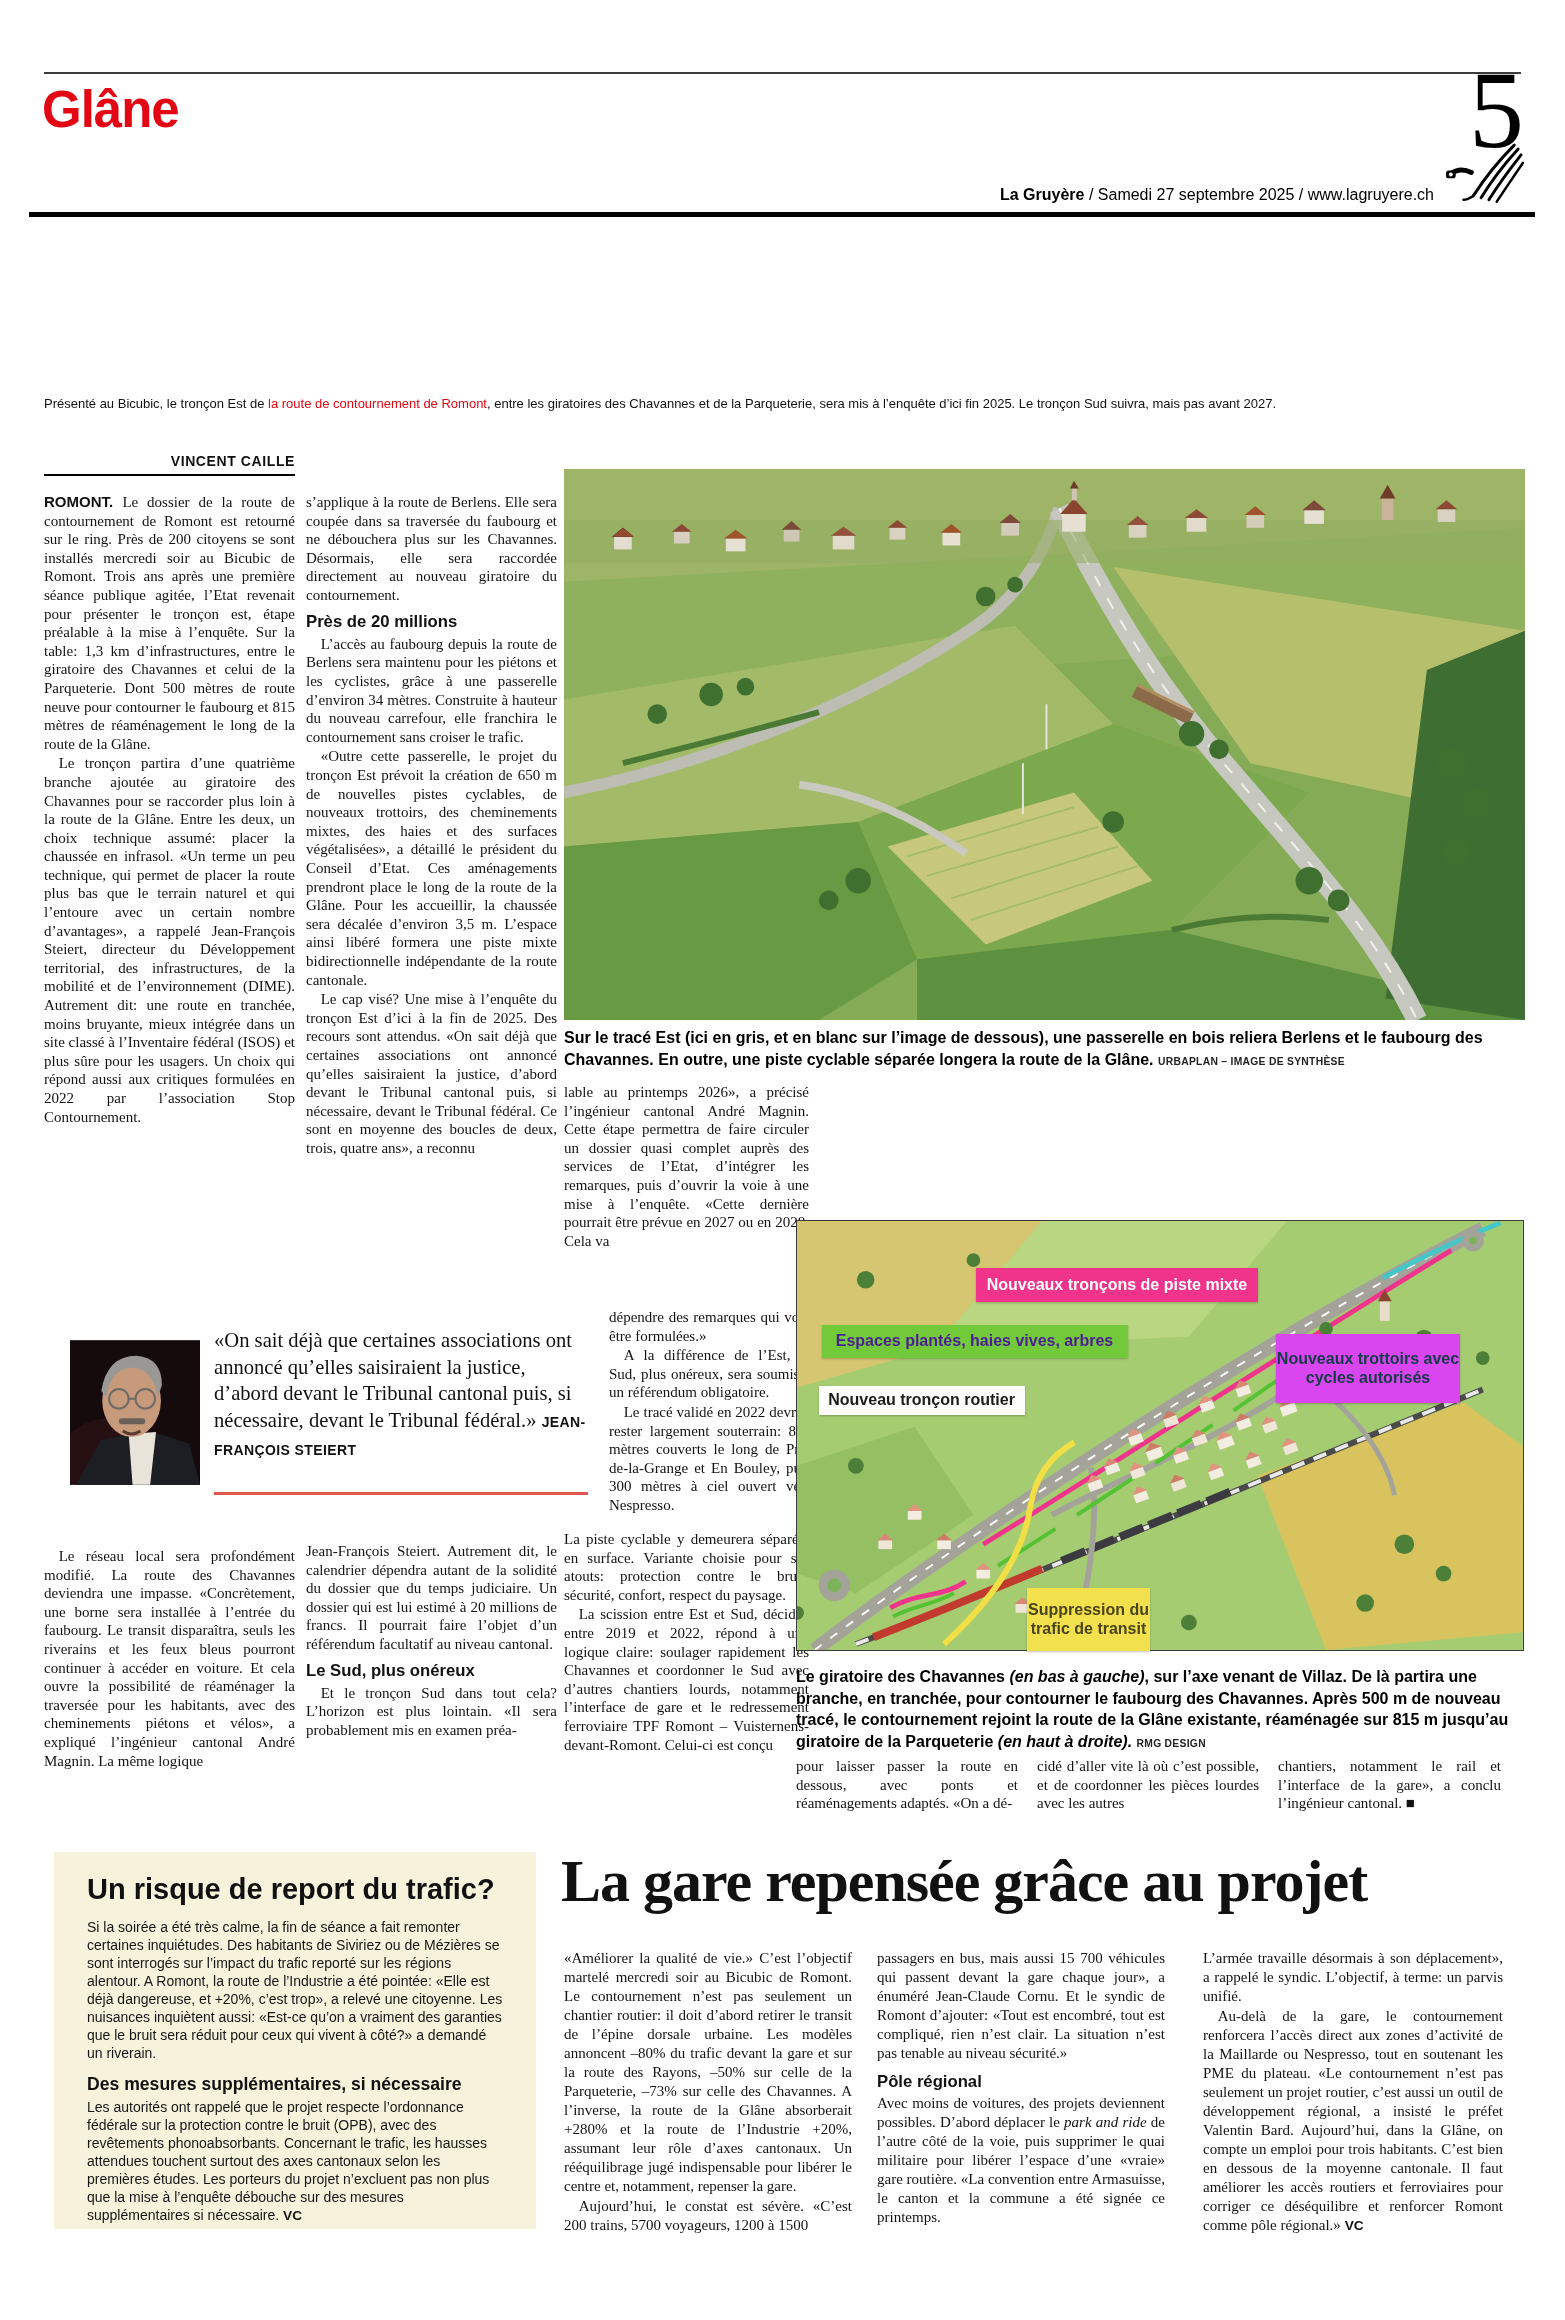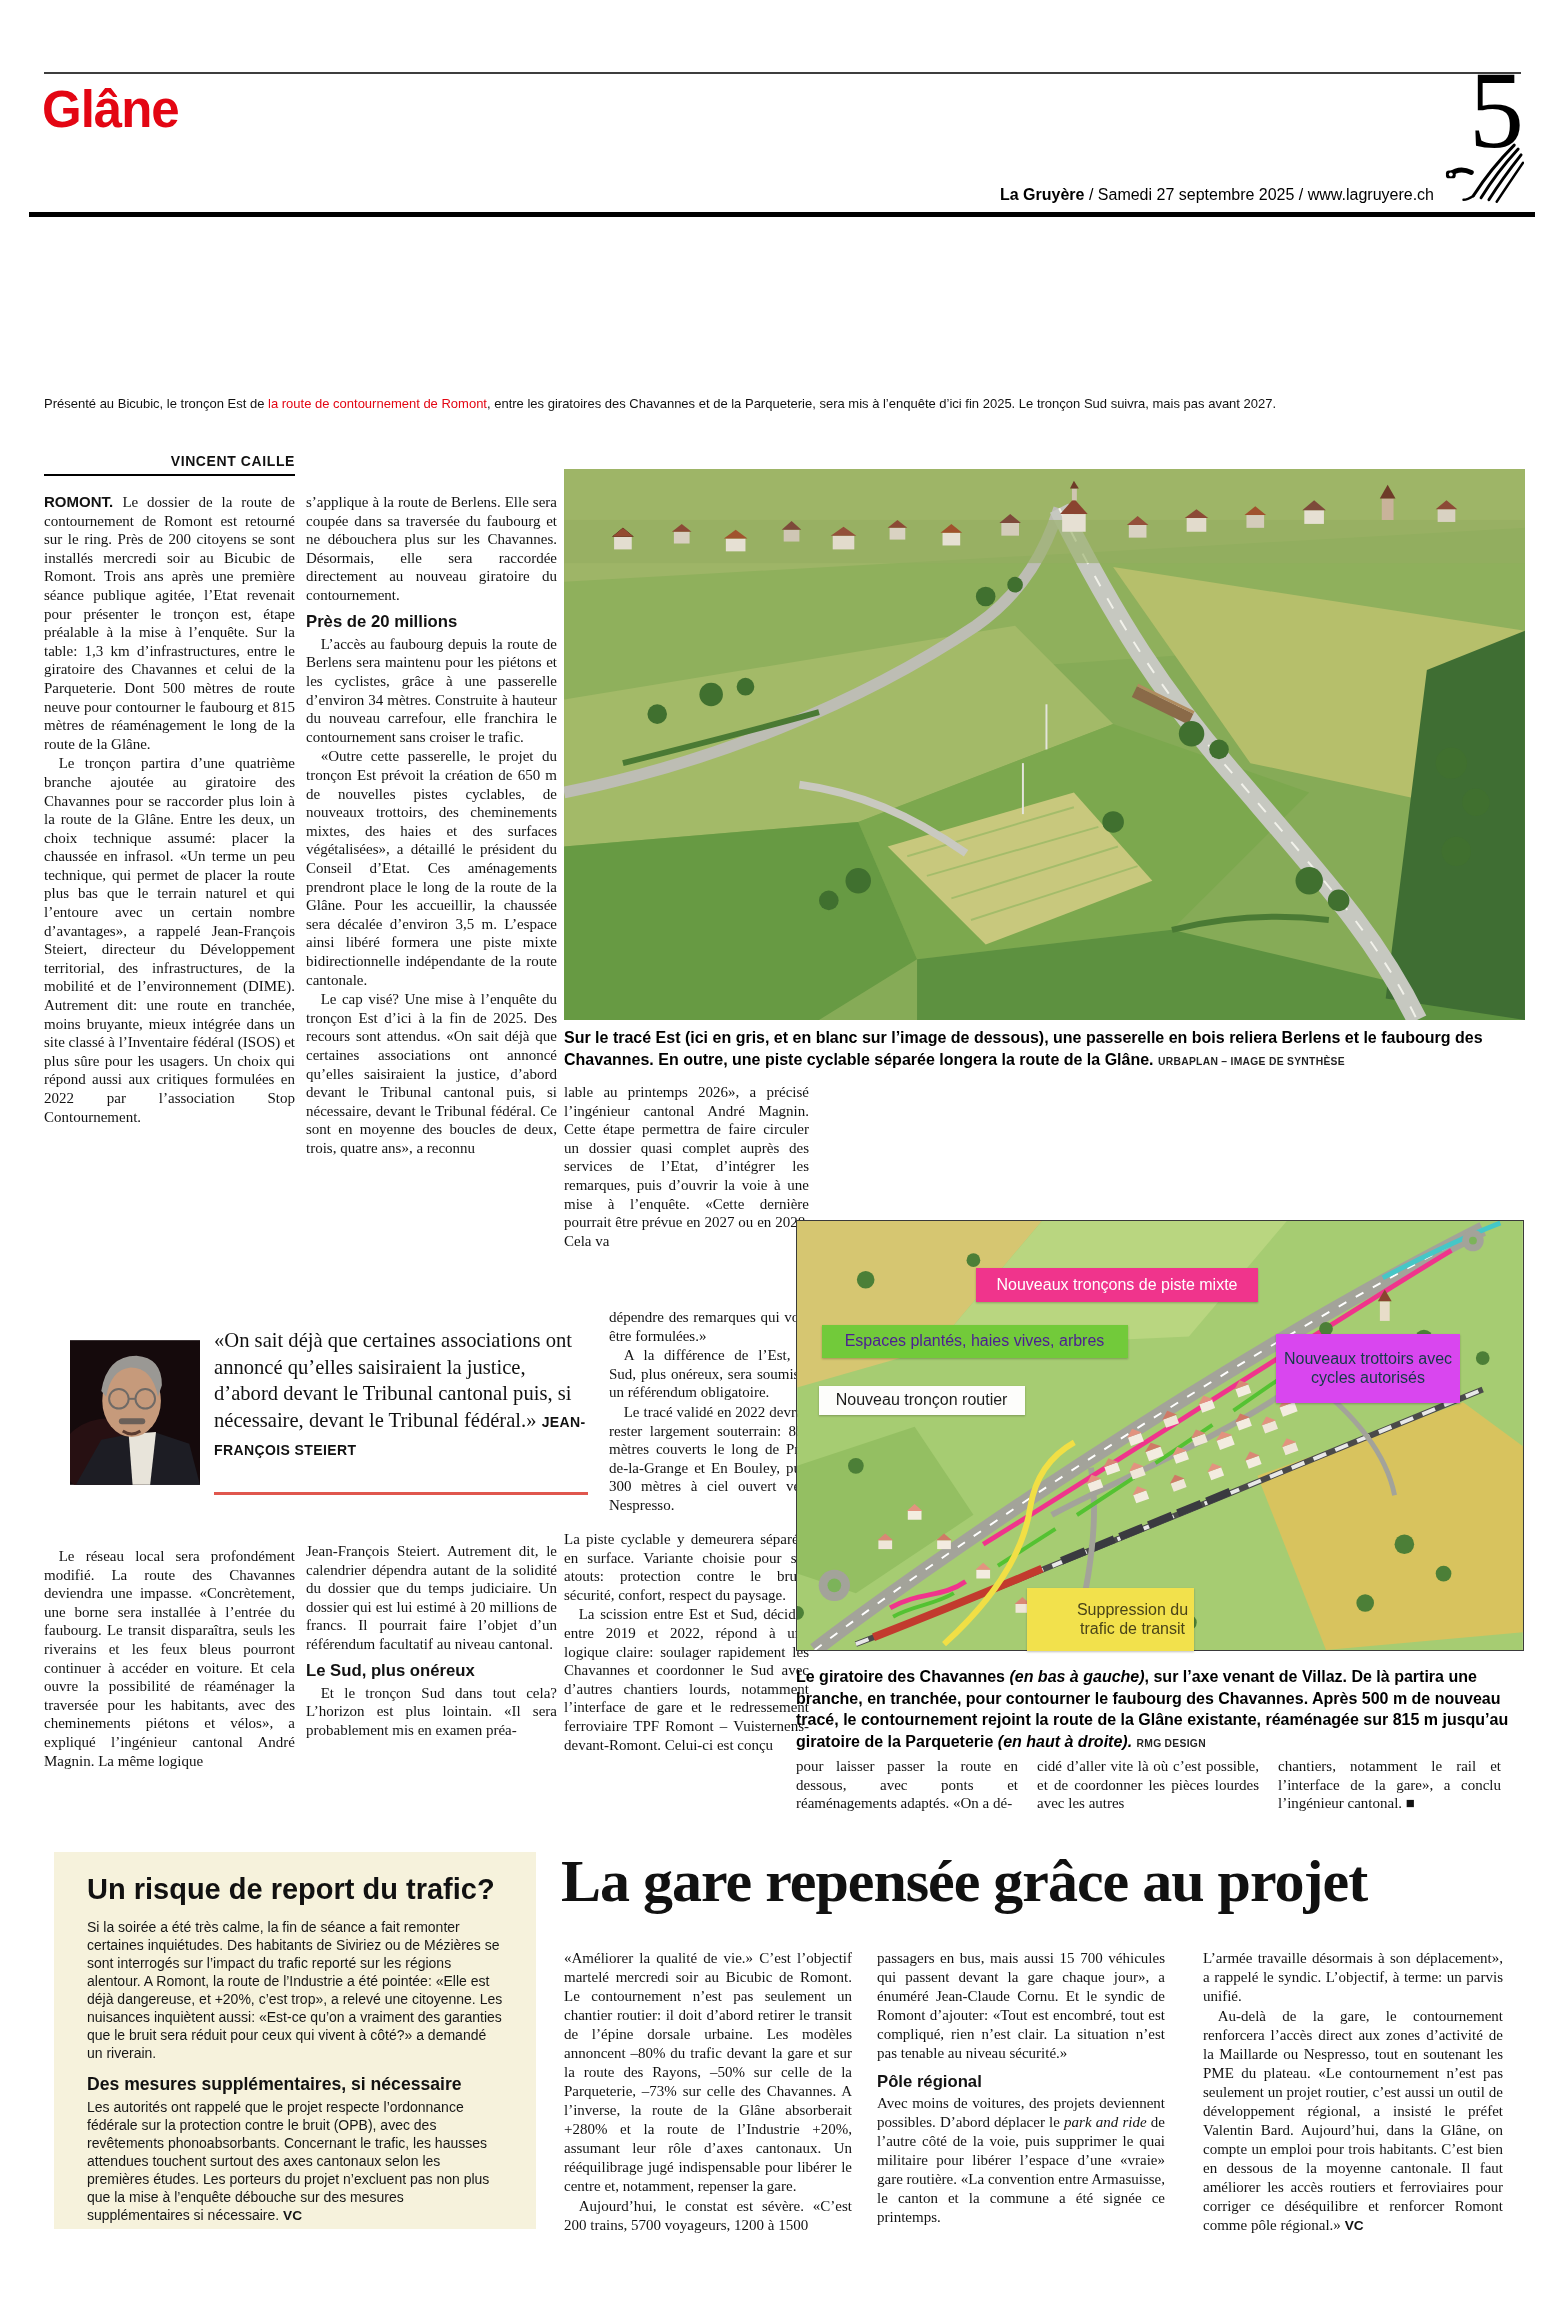--- a/index.html
+++ b/index.html
@@ -53,28 +53,28 @@
   
   #image1{left:564px;top:469px;width:961px;height:551px;}
   #caption1{left:564px;top:1027px;width:961px;}
   #image2{left:796px;top:1220px;width:728px;height:431px;border:1px solid #3a3a3a;box-sizing:border-box;}
   #caption2{left:796px;top:1666px;width:727px;}
   .caption{font-family:"Liberation Sans",sans-serif;font-weight:bold;font-size:16px;line-height:21.6px;color:#000;}
   .caption .credit{font-size:10.3px;font-weight:bold;letter-spacing:0.3px;color:#222;}
   .caption i{}
 
   
-  .map-label{position:absolute;font-family:"Liberation Sans",sans-serif;font-weight:normal;font-size:16px;
+  .map-label{position:absolute;font-family:"Liberation Sans",sans-serif;font-weight:bold;font-size:16px;
              display:flex;align-items:center;justify-content:center;text-align:center;line-height:18.6px;
              box-shadow:0 1px 2px rgba(0,0,0,.25);}
   #label-pink{left:179px;top:47px;width:282px;height:34px;background:#f0348c;color:#fff;}
   #label-green{left:24.5px;top:104px;width:306px;height:33px;background:#72ca3a;color:#4c1d95;}
   #label-white{left:21.6px;top:165px;width:206px;height:29px;background:#fdfdfb;color:#1c1c1c;}
   #label-cyan{left:479px;top:113px;width:184px;height:69px;background:#d946ef;color:#123c46;}
-  #label-yellow{left:230px;top:367px;width:123px;height:63px;background:#f2e14c;color:#4a4418;padding-left:44px;}
+  #label-yellow{left:230px;top:367px;width:123px;height:63px;background:#f2e14c;color:#4a4418;}
 
   
   #infobox{left:54px;top:1852px;width:482px;height:377px;background:#f6f2dc;box-sizing:border-box;
            padding:21.6px 33px 19.6px 33px;}
   #infobox h2{margin:0 0 13.7px 0;font-size:29px;line-height:31px;font-weight:bold;color:#111;}
   #infobox p{margin:0;font-size:14px;line-height:18px;color:#161616;}
   #infobox h3{margin:11.8px 0 2.9px 0;font-size:17.6px;font-weight:bold;}
   #infobox .sig{font-weight:bold;}
 
   

